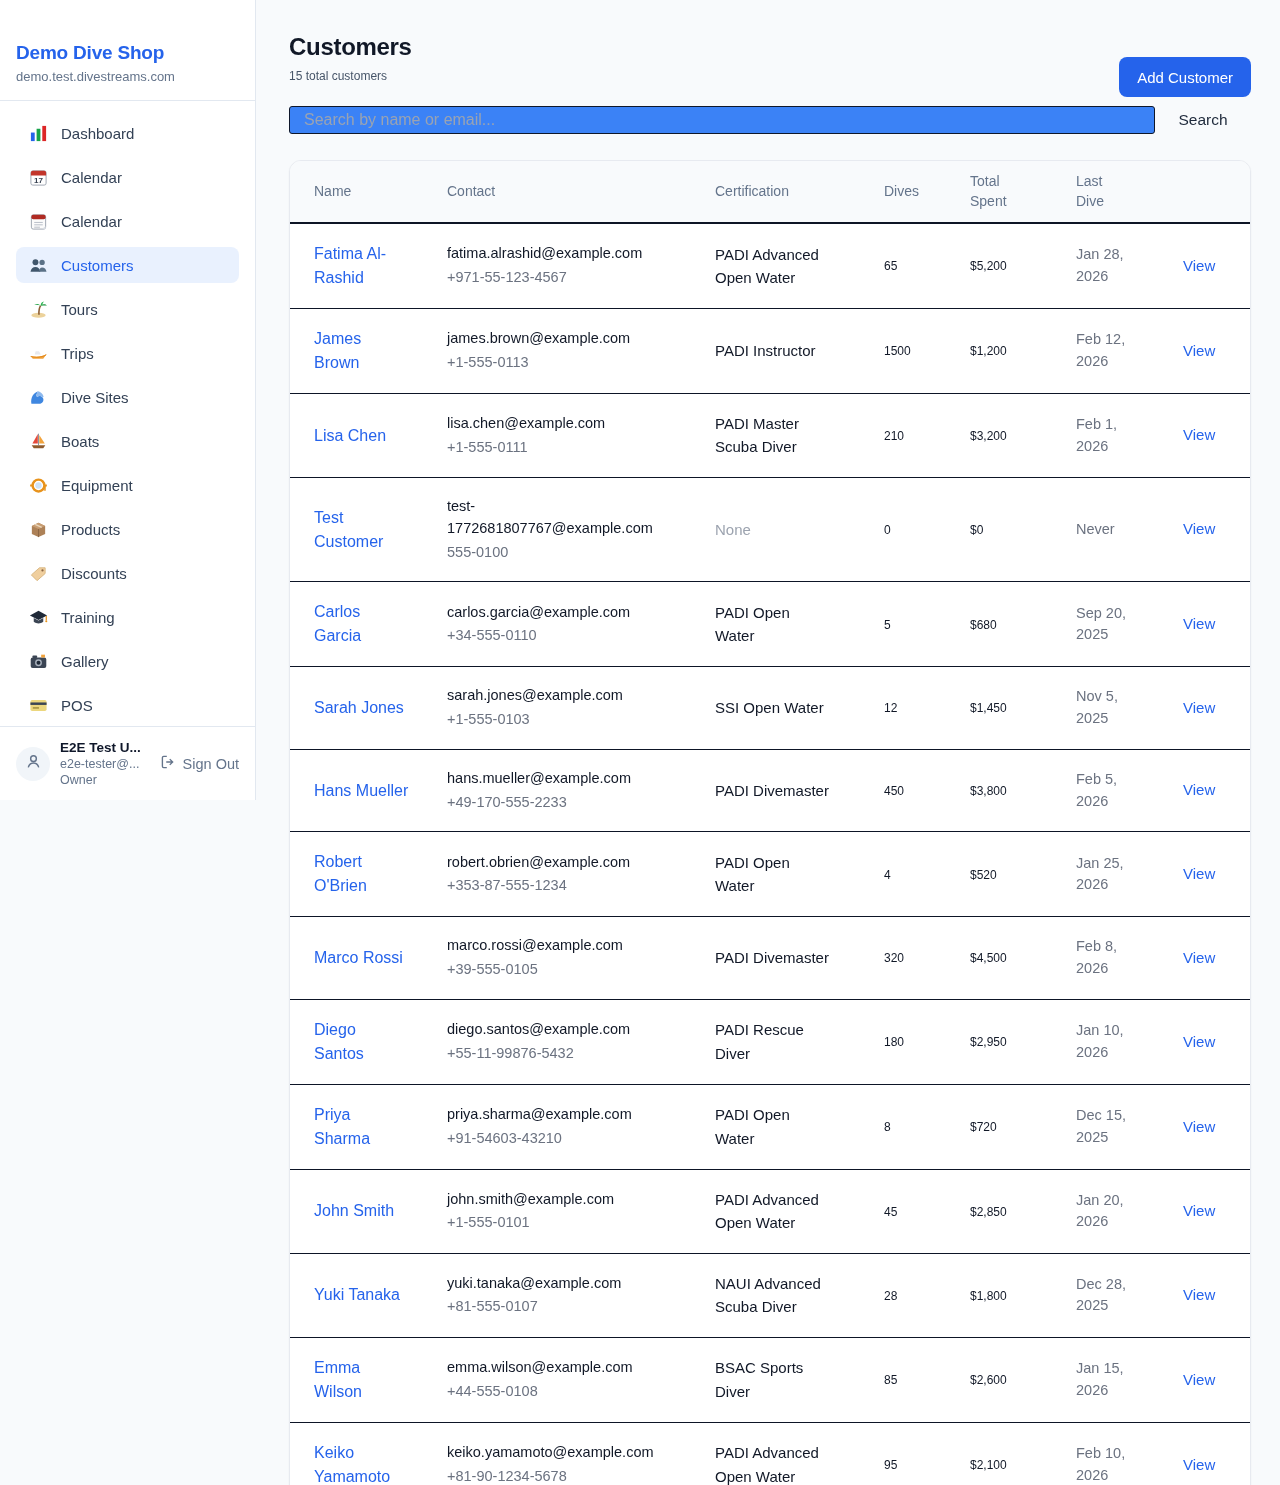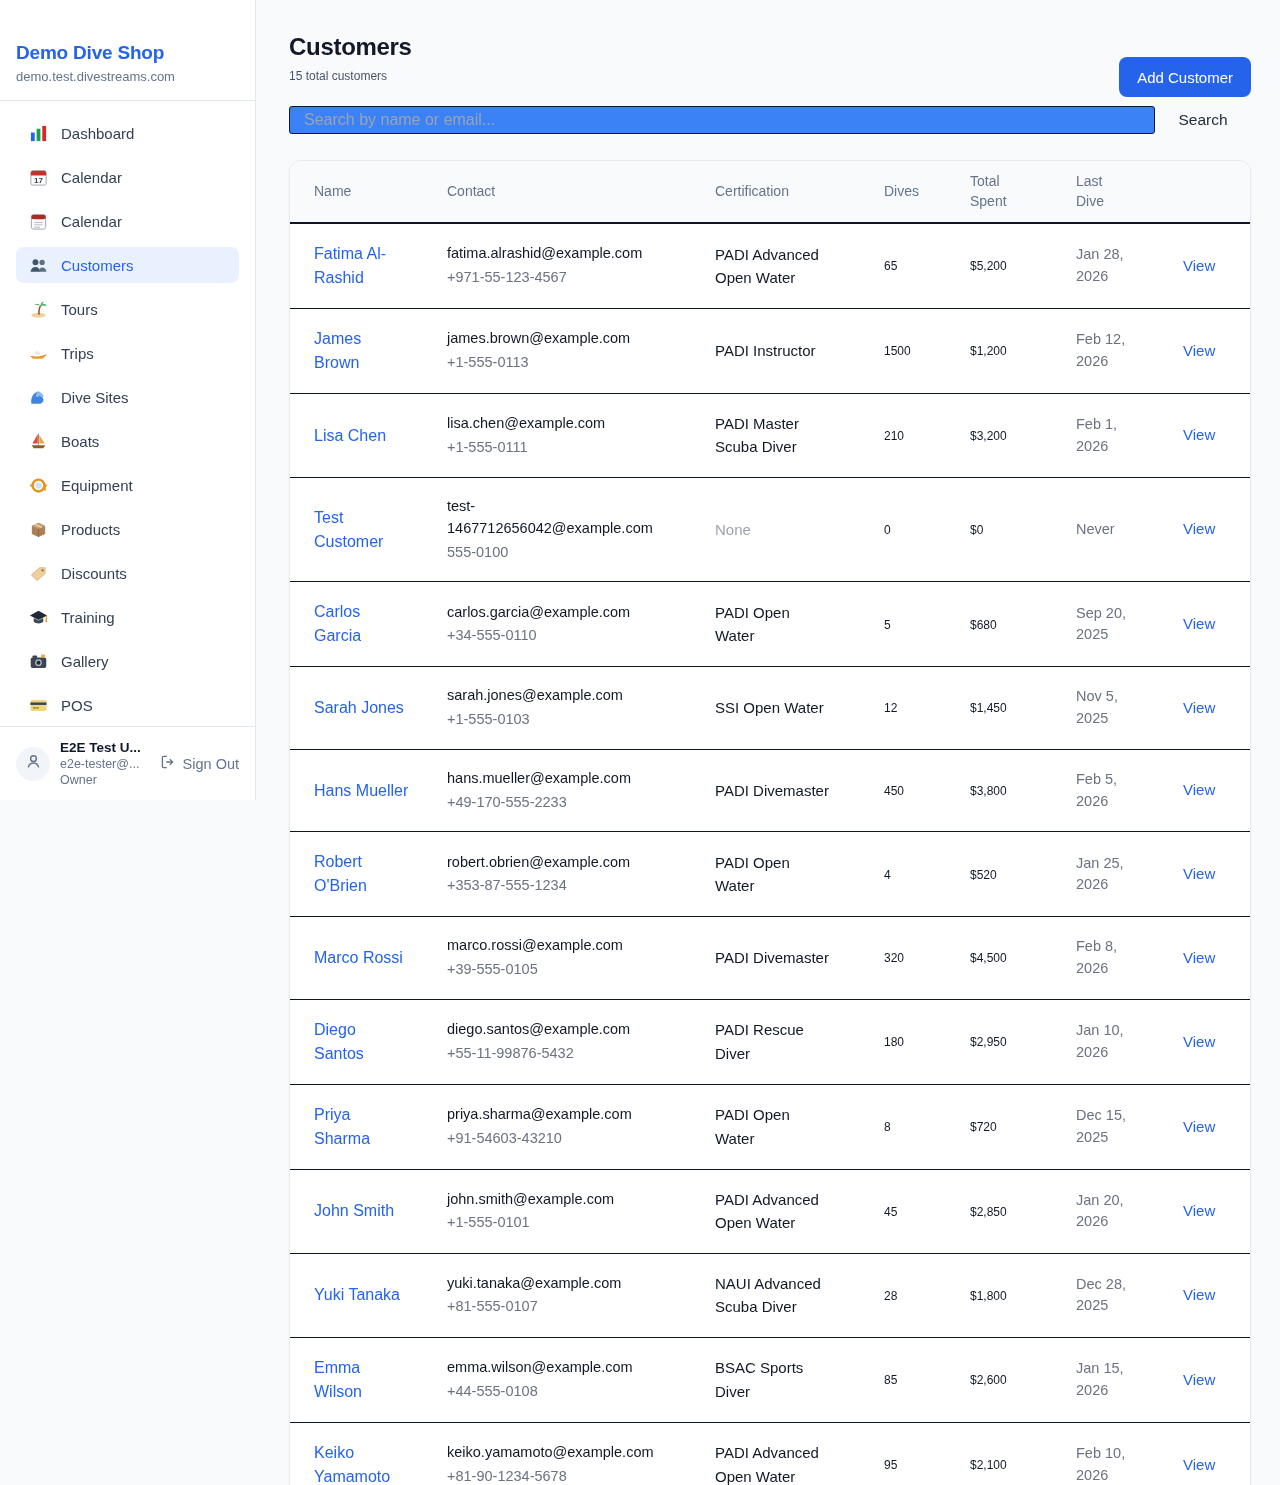--- a/index.html
+++ b/index.html
@@ -319,21 +319,21 @@
               </td>
               <td><span class="cell-cert">PADI Master Scuba Diver</span></td>
               <td><span class="cell-dives">210</span></td>
               <td><span class="cell-total">$3,200</span></td>
               <td><span class="cell-date">Feb 1, 2026</span></td>
               <td><a class="view-link">View</a></td>
             </tr>
             <tr>
               <td><a class="cell-name">Test Customer</a></td>
               <td>
-                <div class="cell-email">test-1467712656042@example.com</div>
+                <div class="cell-email">test-1772681807767@example.com</div>
                 <div class="cell-phone">555-0100</div>
               </td>
               <td><span class="cell-cert muted">None</span></td>
               <td><span class="cell-dives">0</span></td>
               <td><span class="cell-total">$0</span></td>
               <td><span class="cell-date">Never</span></td>
               <td><a class="view-link">View</a></td>
             </tr>
             <tr>
               <td><a class="cell-name">Carlos Garcia</a></td>

